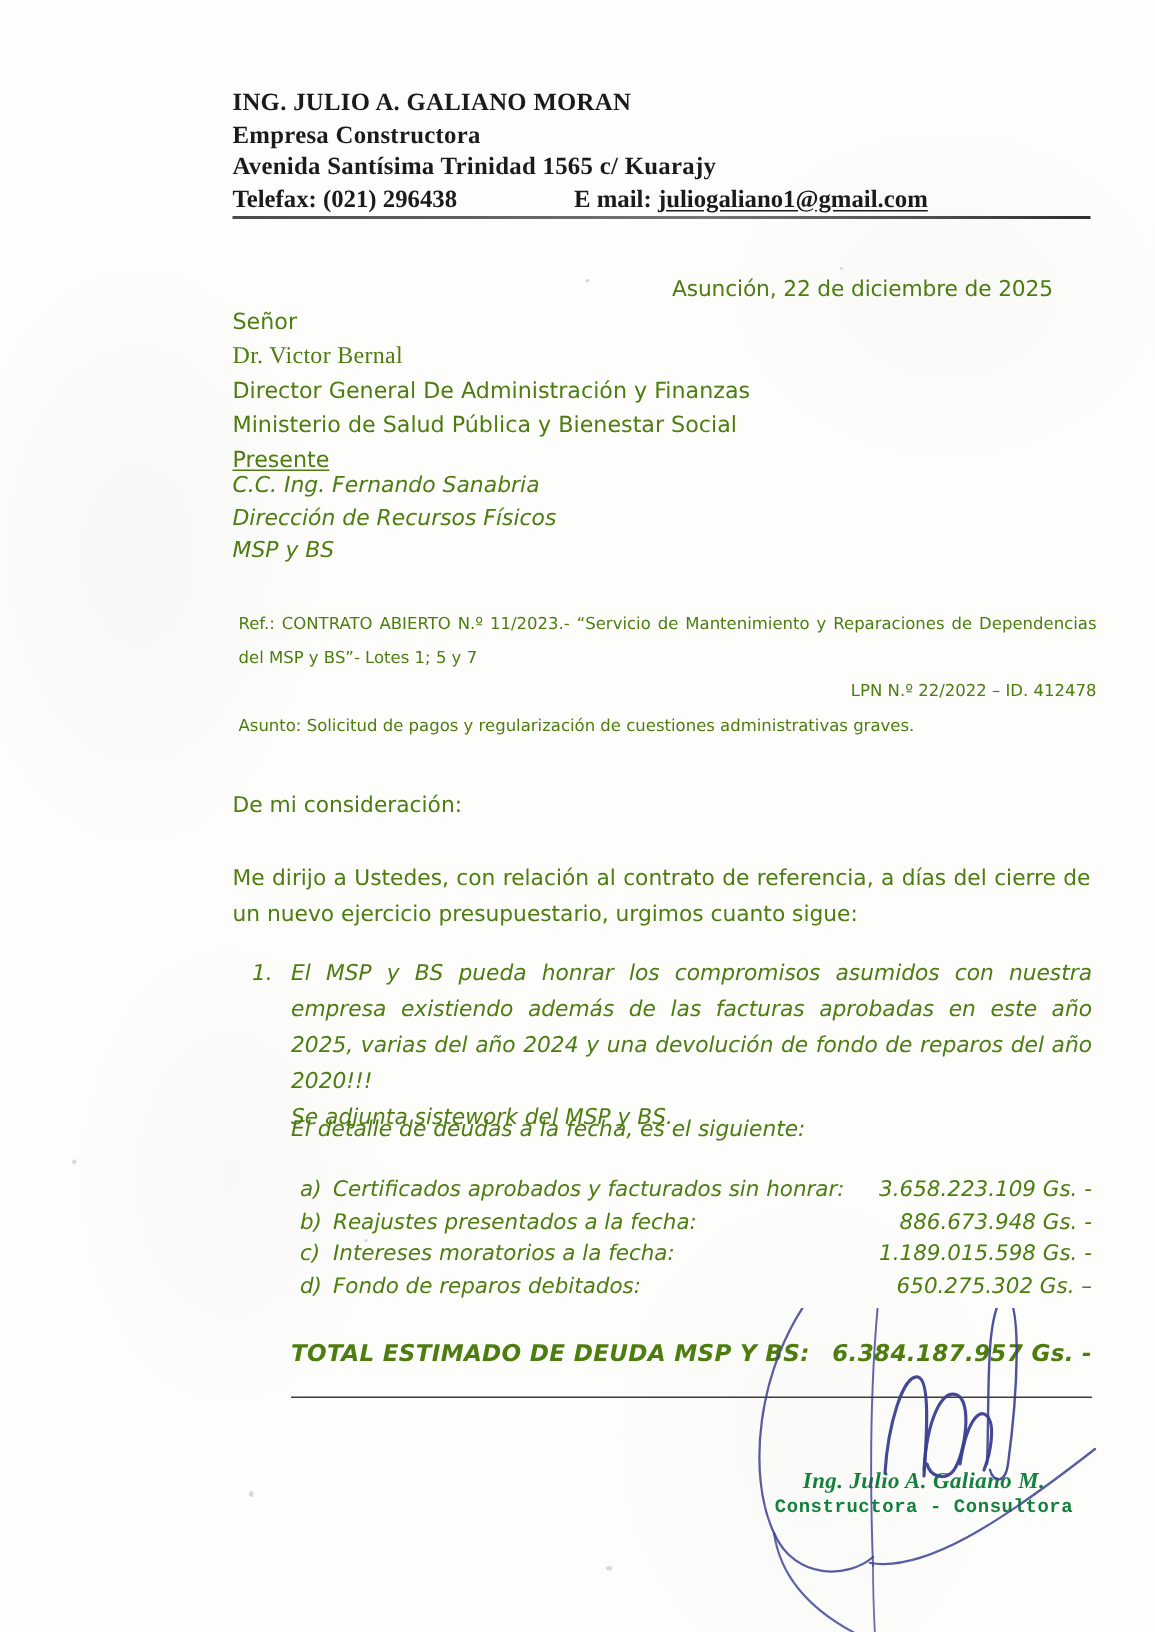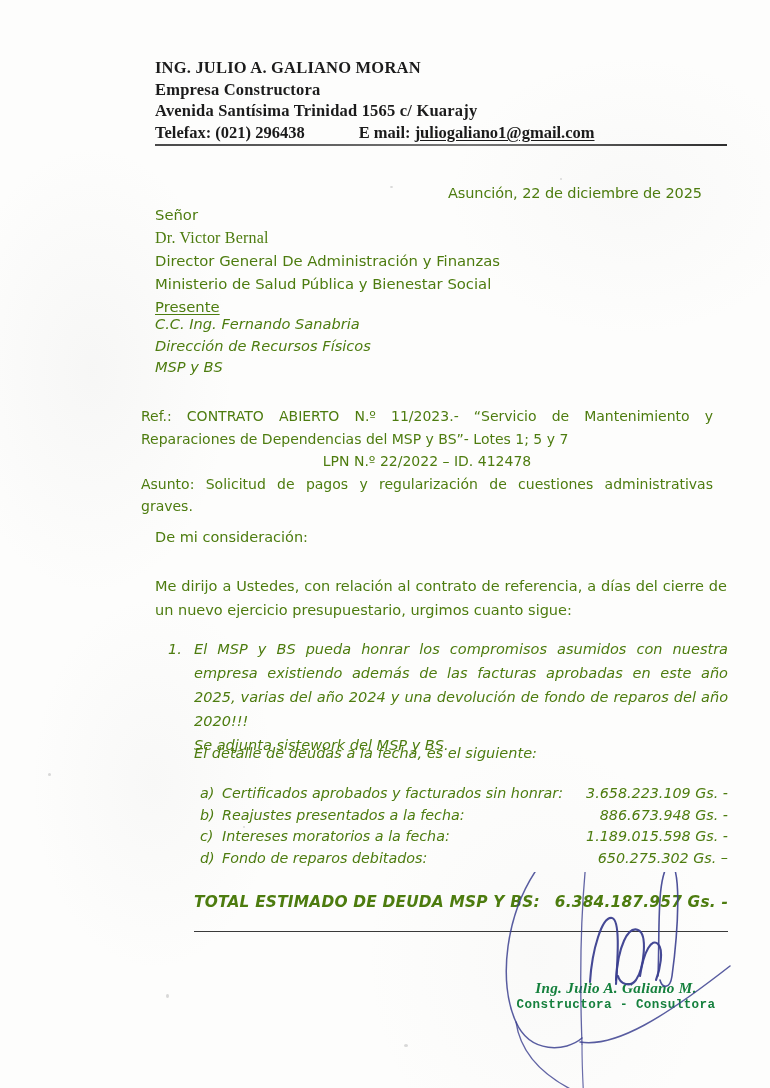--- a/index.html
+++ b/index.html
@@ -49,20 +49,21 @@
     line-height: 21.5px;
     letter-spacing: .2px;
     white-space: nowrap;
   }
   .lh-contact {
     display: flex;
     align-items: flex-end;
     font-size: 16.5px;
     line-height: 21.5px;
     margin-top: 0px;
+    gap: 24px;
   }
   .lh-telefax { white-space: nowrap; }
   .lh-email-wrap {
     margin-left: 54px;
     white-space: nowrap;
   }
   .lh-email {
     text-decoration: underline;
     text-underline-offset: 2px;
   }
@@ -112,29 +113,29 @@
   }
   .cc-block {
     left: 155px;
     top: 313px;
     width: 420px;
     font-size: 14.6px;
     line-height: 21.5px;
     font-style: italic;
   }
   .ref-block {
-    left: 141px;
+    left: 159px;
     top: 405px;
     width: 572px;
-    font-size: 14px;
+    font-size: 11px;
     line-height: 22.5px;
     text-align: justify;
   }
   .ref-block .just { text-align: justify; }
-  .ref-block .nowrap-line { text-align: center; }
+  .ref-block .nowrap-line { text-align: right; }
   .consideracion {
     left: 155px;
     top: 529px;
     font-size: 14.5px;
     white-space: nowrap;
   }
   .intro-par {
     left: 155px;
     top: 574px;
     width: 572px;

